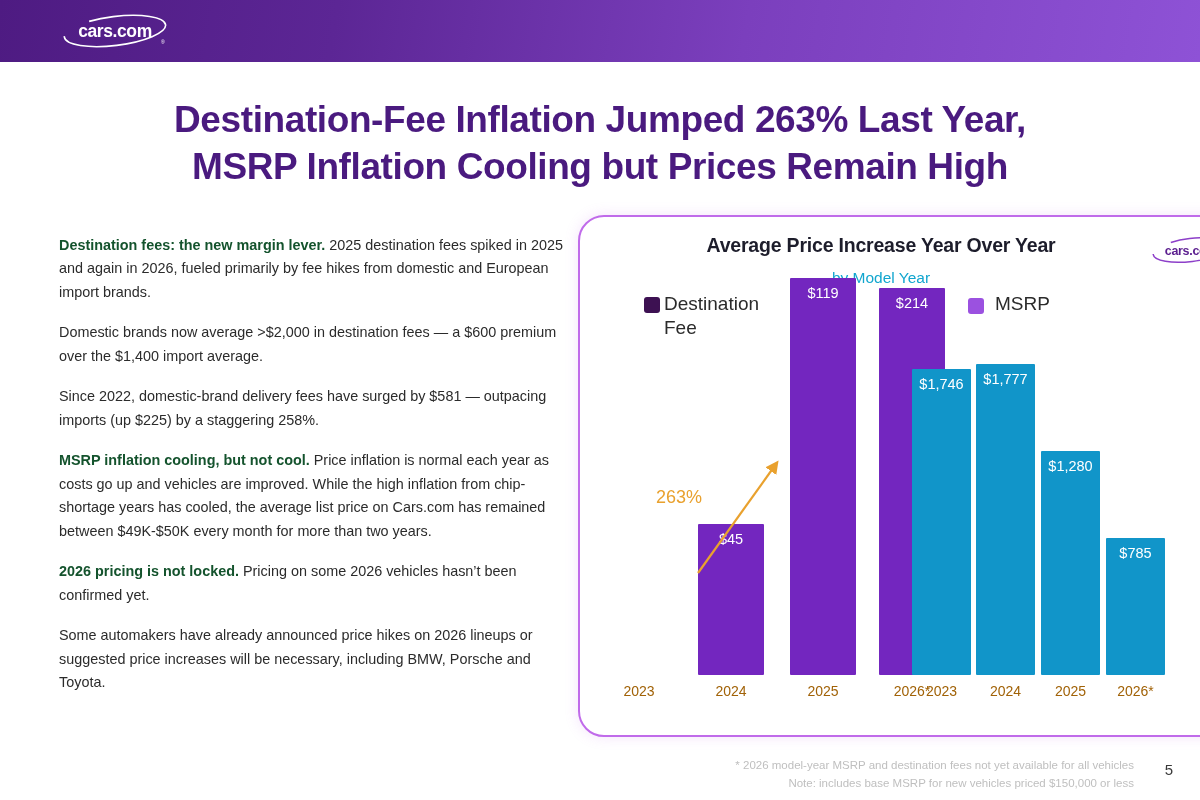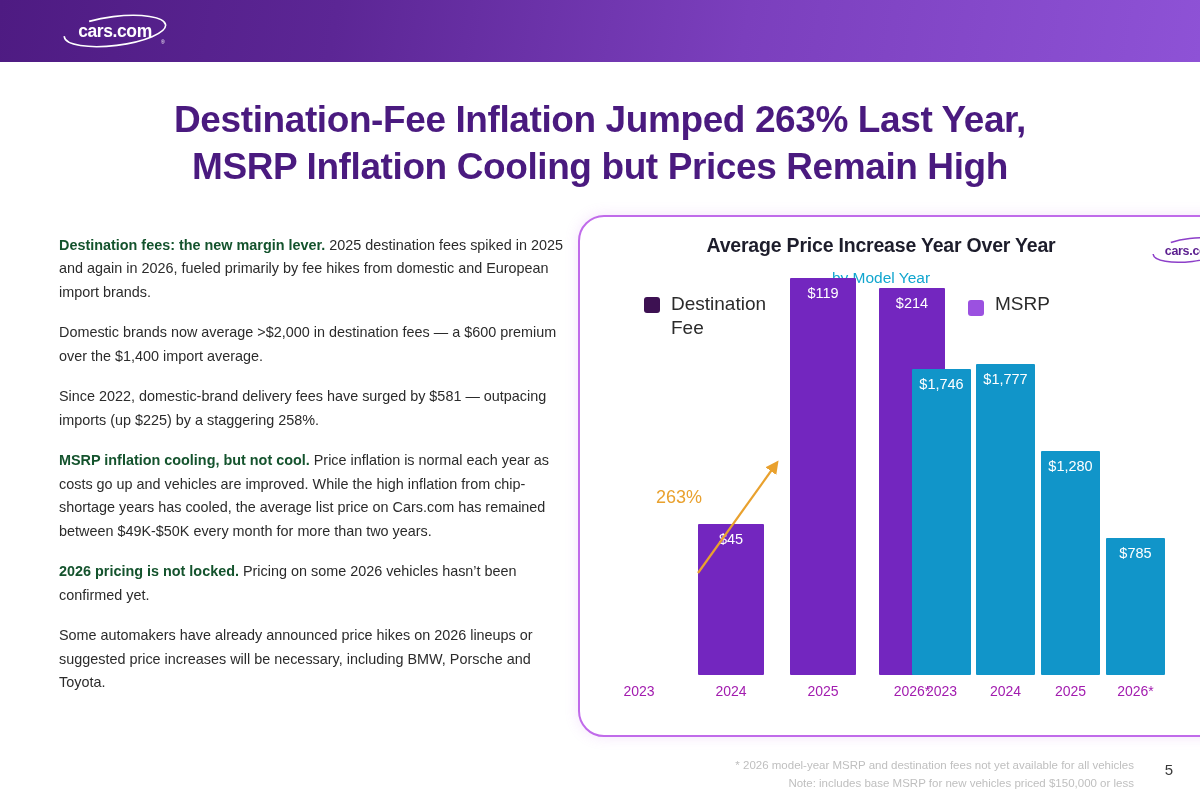--- a/index.html
+++ b/index.html
@@ -69,25 +69,25 @@
   }
   .chart-subtitle {
     position:absolute; left:0; top:52px; width:602px;
     text-align:center;
     font-size:15.5px; color:#11A6CF; font-weight:normal;
   }
 
   
   .legend-dest {
     position:absolute; left:64px; top:75px;
-    display:flex; align-items:flex-start; gap:11px;
+    display:flex; align-items:flex-start; gap:4px;
   }
   .legend-msrp {
     position:absolute; left:388px; top:75px;
-    display:flex; align-items:flex-end; gap:11px;
+    display:flex; align-items:center; gap:11px;
   }
   .swatch { width:16px; height:16px; border-radius:3px; margin-top:5px; flex:0 0 auto; }
   .legend-label { font-size:19px; color:#2B2B2B; line-height:1.25; max-width:120px; }
 
   
   .plot { position:absolute; left:0; top:0; width:602px; height:522px; }
   .bar-wrap {
     position:absolute;
     bottom:64px;
   }
@@ -96,21 +96,21 @@
     border-radius:1px;
   }
   .bar-value {
     position:absolute; top:7px; left:0; width:100%;
     text-align:center;
     color:#ffffff; font-size:14.5px; font-weight:normal;
     white-space:nowrap;
   }
   .bar-xlabel {
     position:absolute; bottom:40px; left:0; width:100%;
-    text-align:center; font-size:14px; color:#a21caf;
+    text-align:center; font-size:14px; color:#a16207;
   }
 
   
   .annot-label {
     position:absolute; left:76px; top:270px;
     font-size:18px; color:#E9A12E;
   }
   .annot-arrow { position:absolute; left:0; top:0; width:602px; height:522px; pointer-events:none; }
 
   

